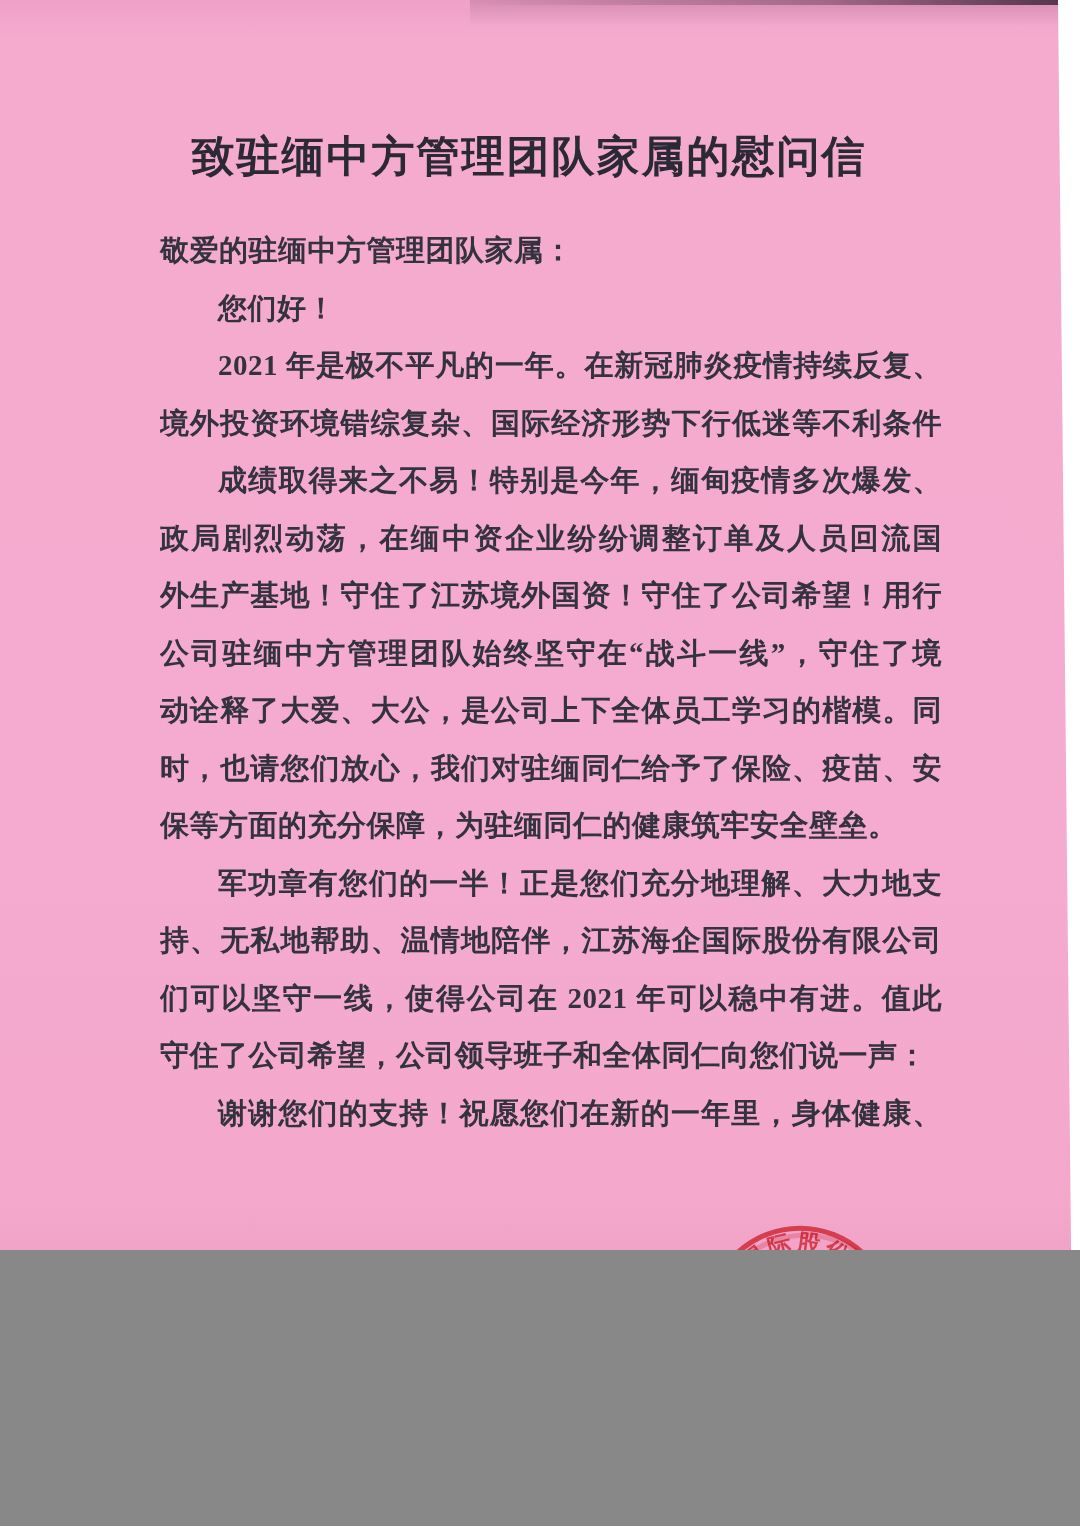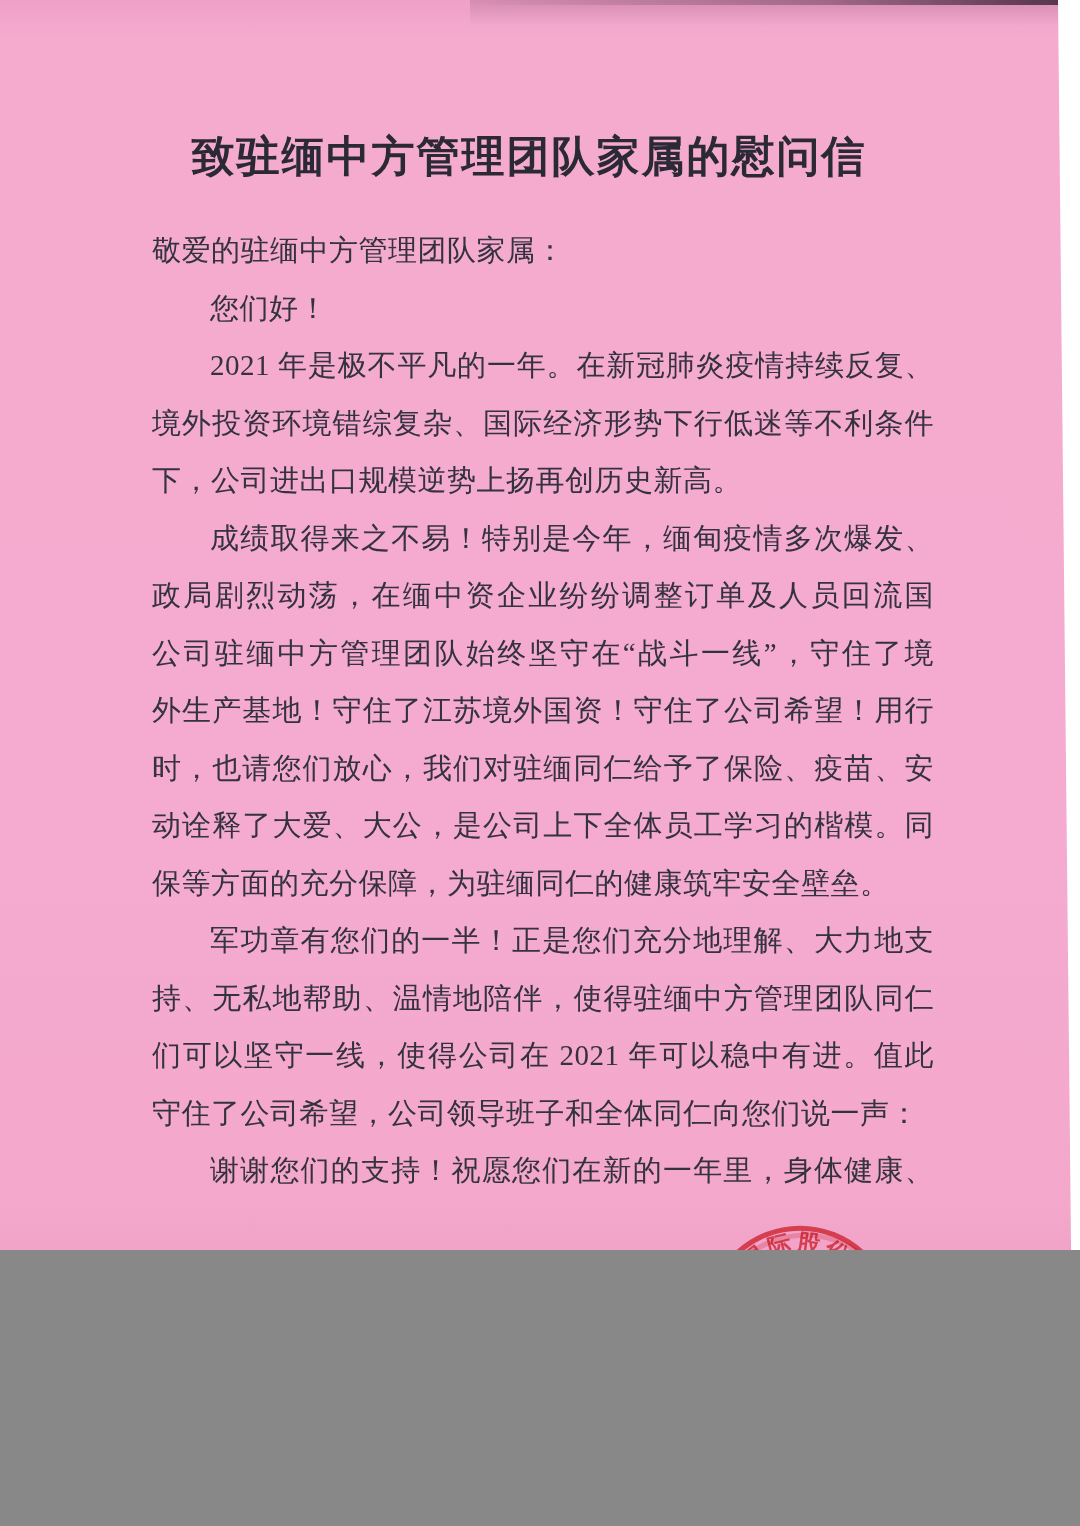--- a/index.html
+++ b/index.html
@@ -17,21 +17,21 @@
   .top-soft{position:absolute;top:0;left:470px;right:22px;height:26px;
     background:linear-gradient(180deg,rgba(150,90,125,.28),rgba(150,90,125,0));}
   .right-strip{position:absolute;top:0;right:0;width:22px;height:1513px;background:#ffffff;
     clip-path:polygon(0 0,100% 0,100% 100%,72% 100%);}
   .bottom-line{position:absolute;left:0;top:1511px;width:100%;height:7px;background:#fcf8fb;}
   .bottom-band{position:absolute;left:0;top:1518px;width:100%;height:8px;background:#f1a2c8;}
 
   
   .title{position:absolute;top:128px;left:0;width:1058px;text-align:center;
     font-size:43px;font-weight:700;letter-spacing:2px;color:#2b2936;}
-  .body{position:absolute;left:152px;top:222px;width:782px;}
+  .body{position:absolute;left:160px;top:222px;width:782px;font-weight:bold;}
   .line{height:57.5px;line-height:57.5px;font-size:29px;letter-spacing:.5px;
     text-align:justify;text-align-last:justify;text-justify:inter-character;overflow:hidden;}
   .line.first{text-indent:58px;}
   .line.lastline{text-align:right;text-align-last:left;}
   .salutation{height:57.5px;line-height:57.5px;font-size:29px;letter-spacing:.5px;}
   .signature{position:absolute;left:563px;top:1296px;font-size:29.5px;z-index:1;}
   .dateline{position:absolute;left:638px;top:1362px;font-size:30px;z-index:1;font-family:Liberation Serif, serif;}
 
   
   .stamp{position:absolute;left:698px;top:1218px;width:204px;height:204px;z-index:2;
@@ -55,30 +55,29 @@
   <div class="right-strip"></div>
 
   <div class="title">致驻缅中方管理团队家属的慰问信</div>
 
   <div class="body">
     <div class="salutation">敬爱的驻缅中方管理团队家属：</div>
 
   <div class="line first lastline">您们好！</div>
       <div class="line first">2021 年是极不平凡的一年。在新冠肺炎疫情持续反复、</div>
       <div class="line">境外投资环境错综复杂、国际经济形势下行低迷等不利条件</div>
-      <div class="line lastline">下，公司进出口规模逆势上扬再创历史新高。</div>
       <div class="line first">成绩取得来之不易！特别是今年，缅甸疫情多次爆发、</div>
       <div class="line">政局剧烈动荡，在缅中资企业纷纷调整订单及人员回流国内，</div>
+      <div class="line">外生产基地！守住了江苏境外国资！守住了公司希望！用行</div>
       <div class="line">公司驻缅中方管理团队始终坚守在“战斗一线”，守住了境</div>
-      <div class="line">外生产基地！守住了江苏境外国资！守住了公司希望！用行</div>
+      <div class="line">动诠释了大爱、大公，是公司上下全体员工学习的楷模。同</div>
       <div class="line">时，也请您们放心，我们对驻缅同仁给予了保险、疫苗、安</div>
-      <div class="line">动诠释了大爱、大公，是公司上下全体员工学习的楷模。同</div>
       <div class="line lastline">保等方面的充分保障，为驻缅同仁的健康筑牢安全壁垒。</div>
       <div class="line first">军功章有您们的一半！正是您们充分地理解、大力地支</div>
-      <div class="line">持、无私地帮助、温情地陪伴，使得驻缅中方管理团队同仁</div>
+      <div class="line">持、无私地帮助、温情地陪伴，江苏海企国际股份有限公司</div>
       <div class="line">们可以坚守一线，使得公司在 2021 年可以稳中有进。值此</div>
       <div class="line lastline">守住了公司希望，公司领导班子和全体同仁向您们说一声：</div>
       <div class="line first">谢谢您们的支持！祝愿您们在新的一年里，身体健康、</div>
     </div>
 
   <svg class="stamp-ghost" viewBox="0 0 200 200" aria-hidden="true">
     <circle cx="100" cy="100" r="90" fill="none" stroke="#dd4a4e" stroke-width="5"></circle>
   </svg>
 
   <svg class="stamp" viewBox="0 0 200 200">

